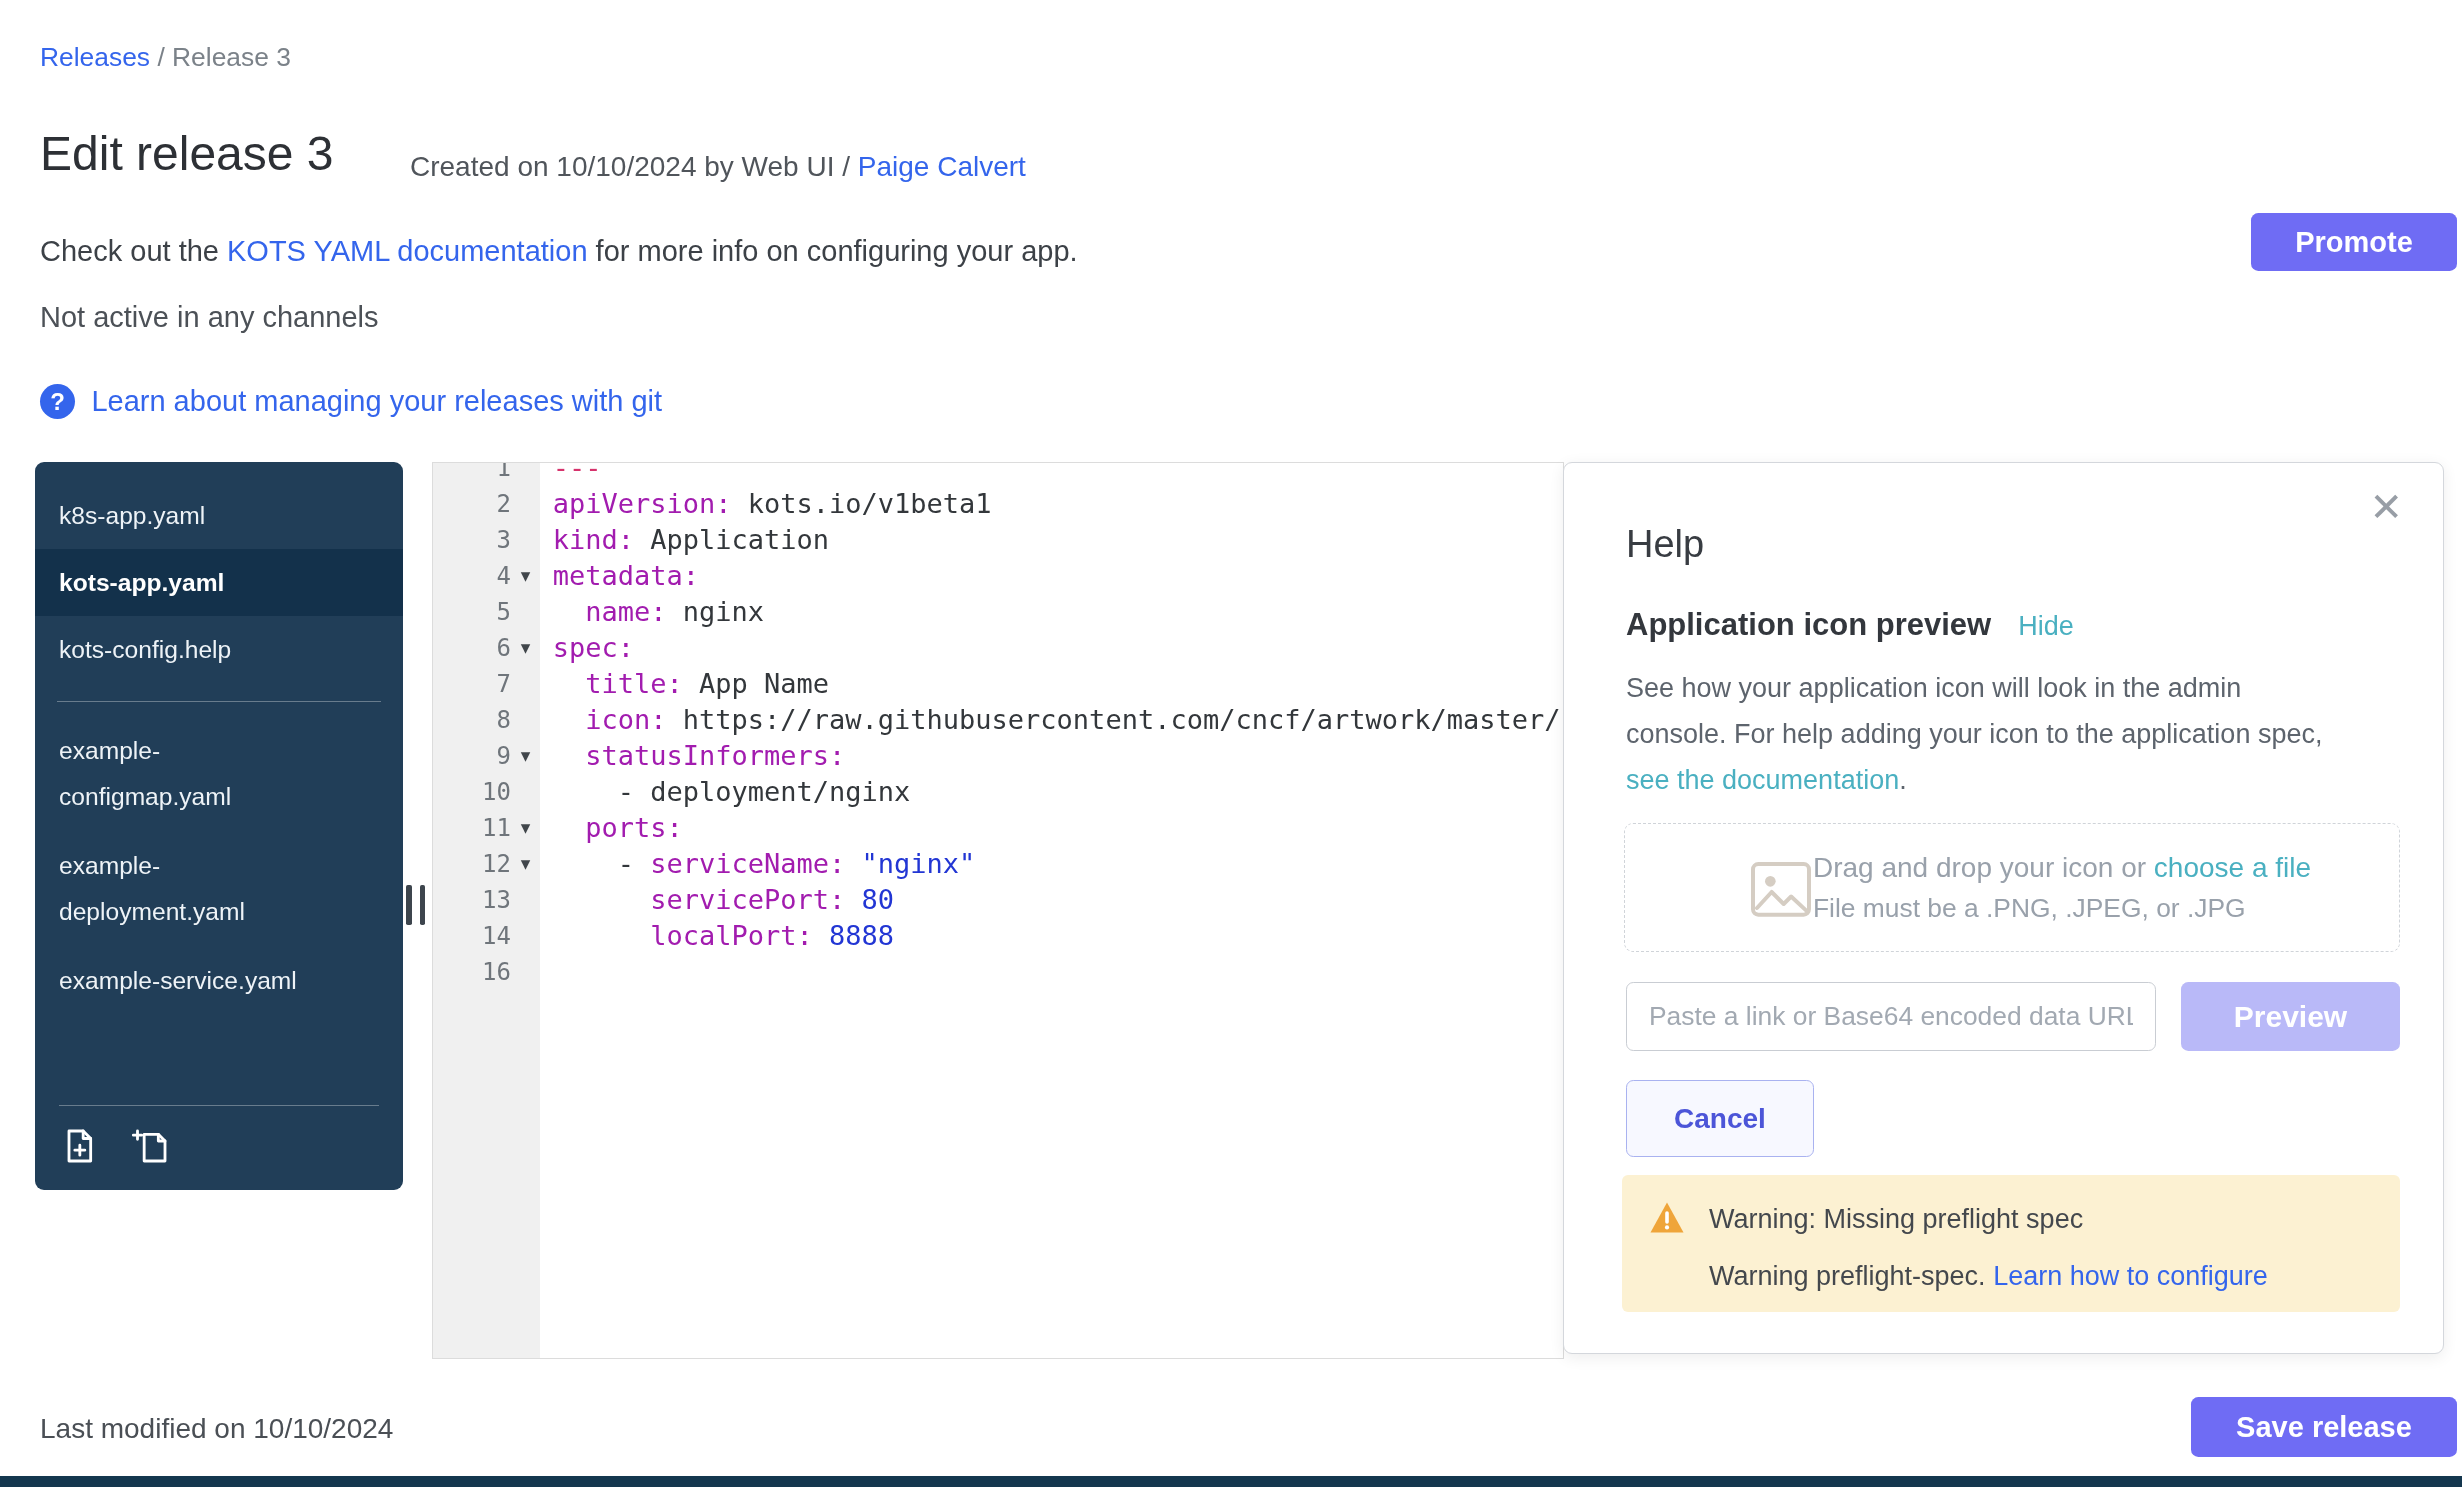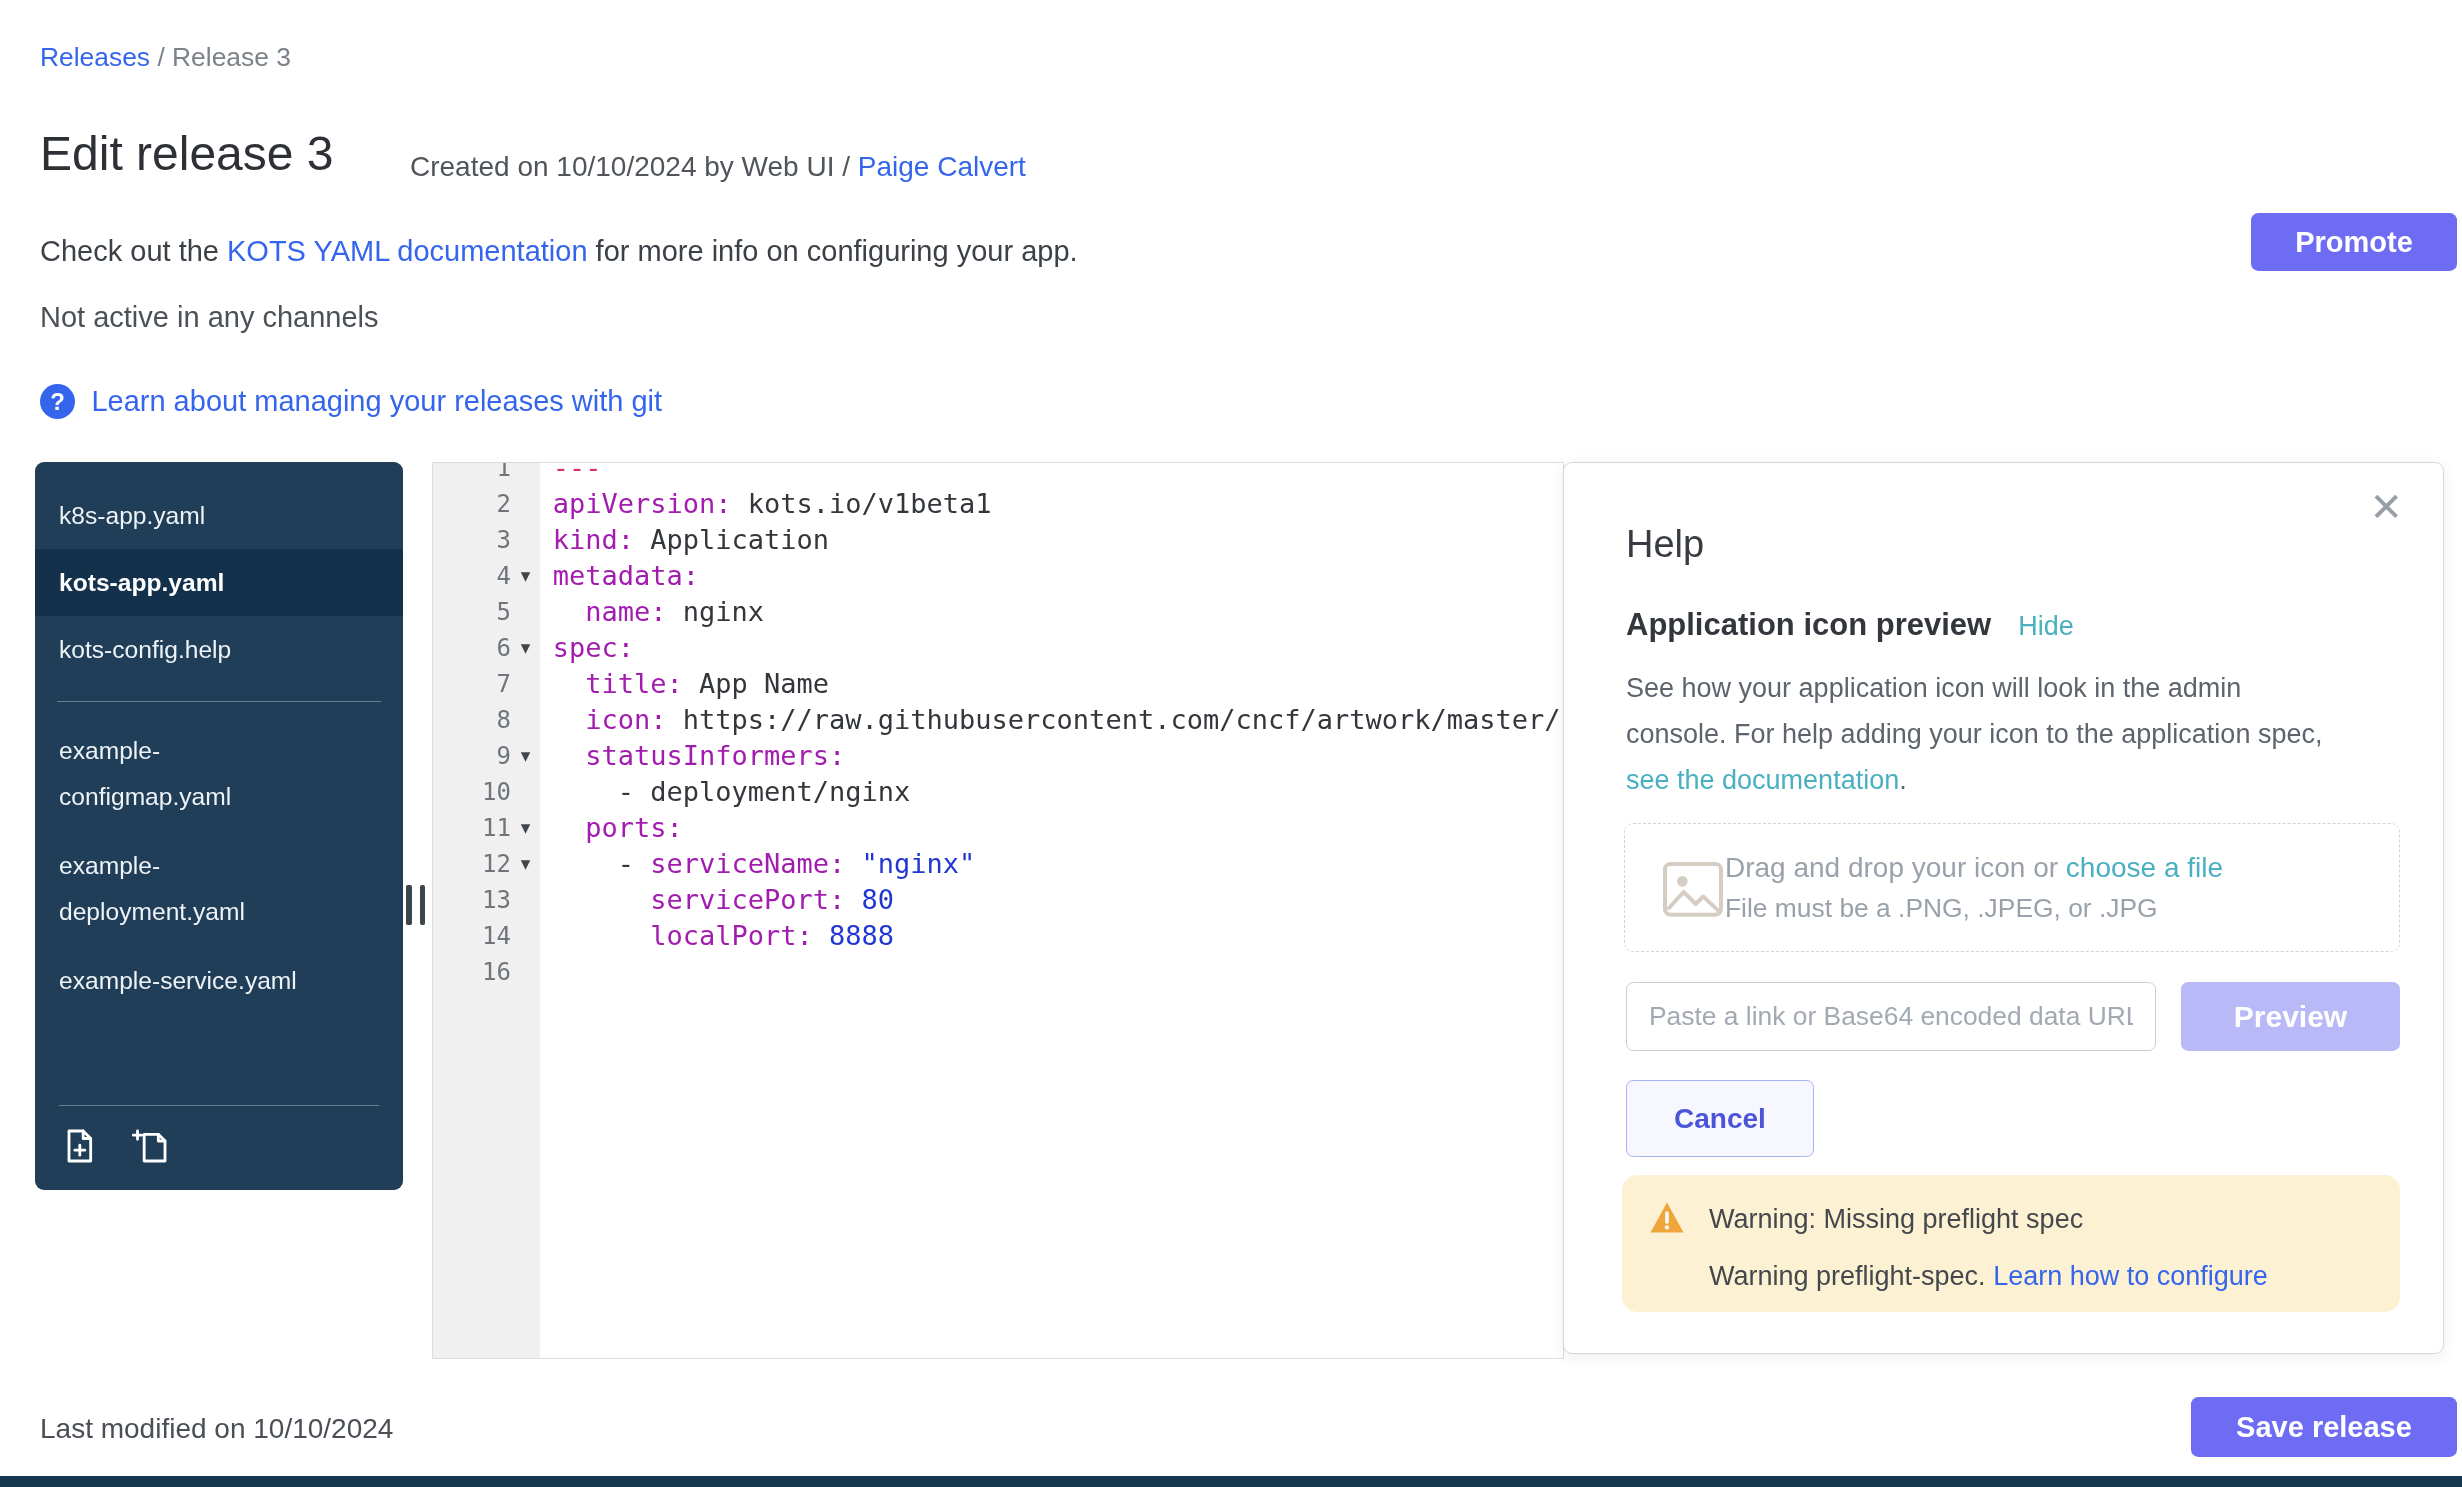--- a/index.html
+++ b/index.html
@@ -100,21 +100,21 @@
   .help-close { position: absolute; right: 40px; top: 24px; font-size: 40px; font-weight: 300; color: #989ea6; cursor: pointer; line-height: 1; }
   .help-title { position: absolute; left: 62px; top: 60px; font-size: 38px; font-weight: 500; color: #383c42; }
   .help-section { position: absolute; left: 62px; top: 144px; display: flex; align-items: baseline; gap: 27px; }
   .help-section .sec-title { font-size: 31px; font-weight: 700; color: #33373d; }
   .help-section a { font-size: 27px; color: var(--teal); }
   .help-desc { position: absolute; left: 62px; top: 202px; font-size: 27px; line-height: 46px; color: #5d646d; width: 774px; }
   .help-desc a { color: var(--teal); }
   .dropzone {
     position: absolute; left: 60px; top: 360px; width: 776px; height: 129px;
     border: 1.8px dashed #d0d4d9; border-radius: 9px;
-    display: flex; align-items: center; padding-left: 36px; 
+    display: flex; align-items: center; padding-left: 36px;  justify-content: center;
   }
   .dz-icon { width: 64px; height: 56px; }
   .dz-text { display: flex; flex-direction: column; gap: 9px; }
   .dz-line1 { font-size: 28px; color: #99a1ab; }
   .dz-line1 a { color: var(--teal); }
   .dz-line2 { font-size: 26.4px; color: #99a1ab; }
   .url-input {
     position: absolute; left: 62px; top: 519px; width: 530px; height: 69px;
     border: 0.9px solid #c9cdd3; border-radius: 7.3px; padding: 0 22px;
     font-size: 26.4px; font-family: "Liberation Sans", sans-serif; color: #3a3f45;
@@ -125,21 +125,21 @@
     background: var(--btn-disabled); color: #fff; font-size: 30px; font-weight: 700;
     border: none; border-radius: 7.3px; font-family: "Liberation Sans", sans-serif;
   }
   .cancel-btn {
     position: absolute; left: 62px; top: 617px; width: 188px; height: 77px;
     background: #f7f8ff; border: 1.8px solid #a9b2f0; border-radius: 7.3px;
     color: #4c55d8; font-size: 28px; font-weight: 700; font-family: "Liberation Sans", sans-serif; cursor: pointer;
   }
   .warning-box {
     position: absolute; left: 58px; top: 712px; width: 778px; height: 137px;
-    background: var(--warning-bg); border-radius: 15px; text-align: right;
+    background: var(--warning-bg); border-radius: 6px; text-align: right;
   }
   .warn-icon { position: absolute; left: 27px; top: 25.5px; width: 36px; height: 35px; }
   .warn-line1 { position: absolute; left: 87px; top: 29px; font-size: 27px; color: #44484d; }
   .warn-line2 { position: absolute; left: 87px; top: 86px; font-size: 27px; color: #44484d; }
   .warn-line2 a { color: var(--link); }
 
   
   .footer-modified { position: absolute; left: 40px; top: 1413px; font-size: 28px; color: #4a4f55; }
   .save-btn {
     position: absolute; left: 2191px; top: 1397px; width: 266px; height: 60px;

